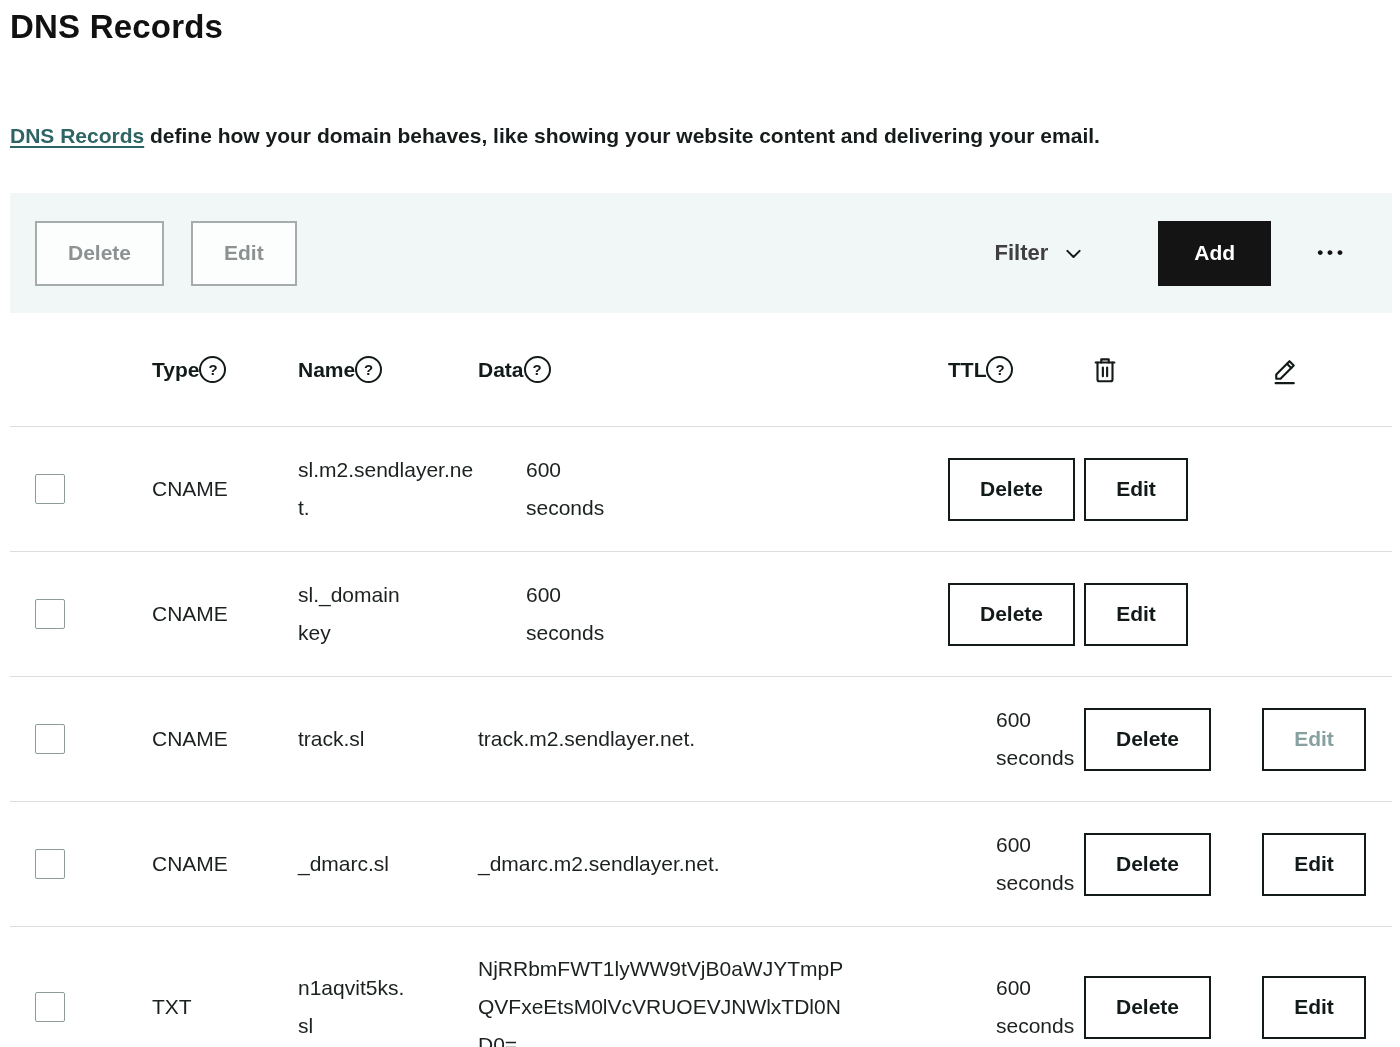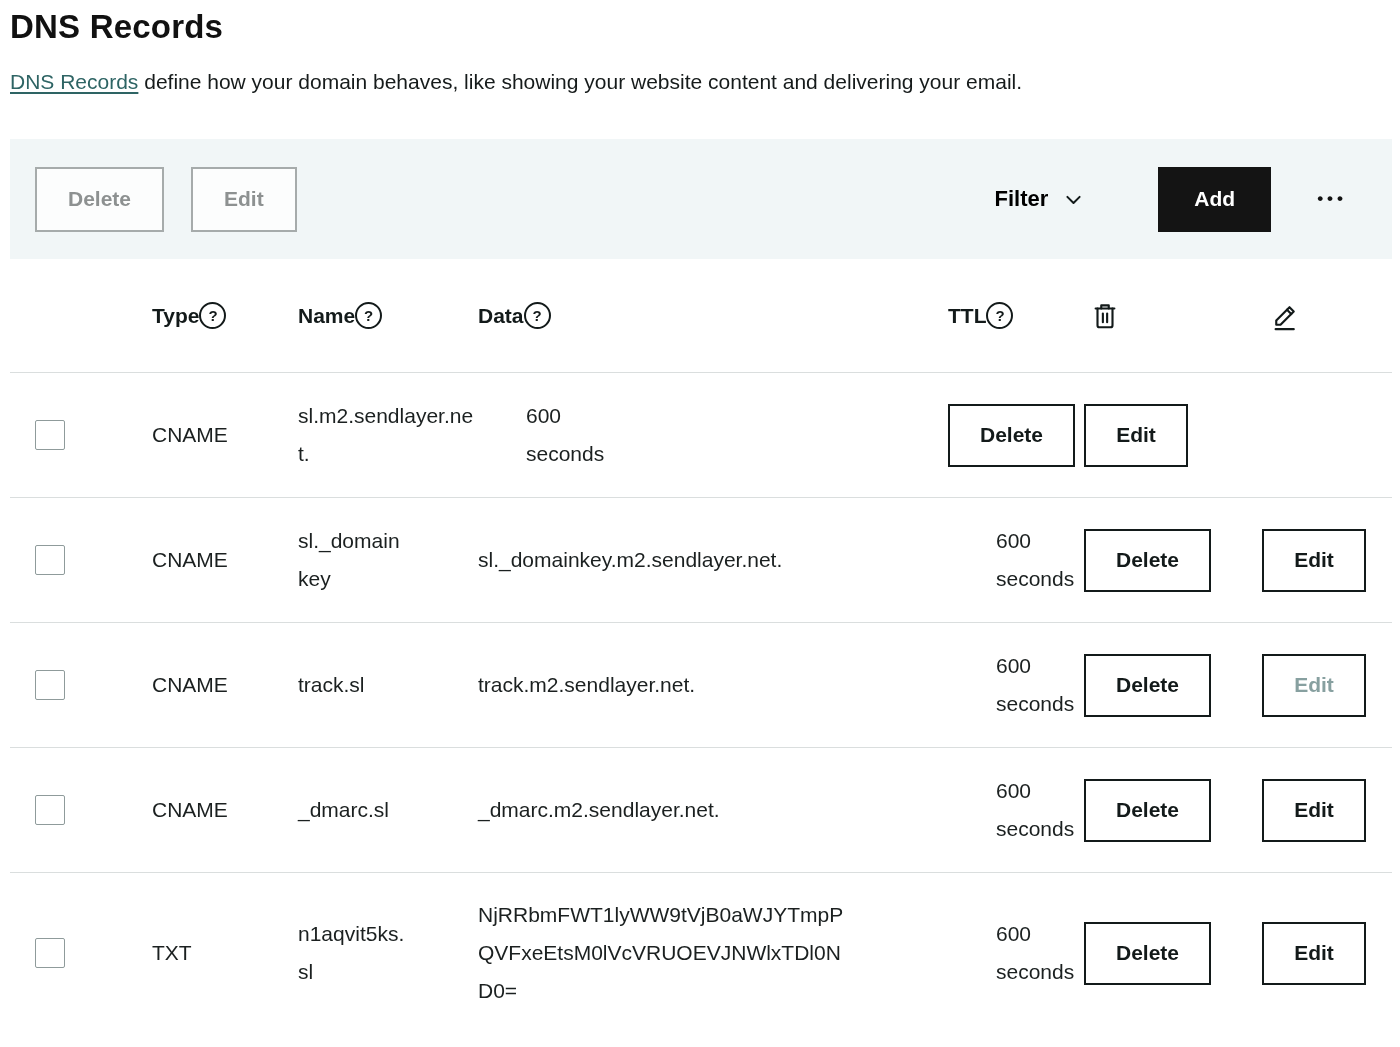--- a/index.html
+++ b/index.html
@@ -1,33 +1,33 @@
 <!DOCTYPE html>
 <html><head>
 <meta charset="utf-8">
 <style>
   * { box-sizing: border-box; margin: 0; padding: 0; }
   html, body { width: 1400px; height: 1047px; overflow: hidden; background: #fff;
     font-family: "Liberation Sans", "DejaVu Sans", sans-serif; color: #151a1a; }
   .content { padding: 0 8px 0 10px; }
 
   .page-title { font-size: 33px; font-weight: 700; color: #111; margin-top: 8px; letter-spacing: .2px; }
-  .page-desc { margin-top: 24px; font-size: 21px; color: #161b1b; }
+  .page-desc { margin-top: 78px; font-size: 21px; color: #161b1b; font-weight: bold; }
   .doc-link { color: #2e6464; text-decoration: underline; text-underline-offset: 3px; cursor: pointer; }
 
   
   .toolbar { margin-top: 45px; height: 120px; background: #f1f6f7;
     display: flex; align-items: center; padding: 0 45px 0 25px; }
   .tb-left { display: flex; gap: 27px; }
   .tb-btn { height: 65px; padding: 0 31px; font-size: 21px; font-weight: 700;
     background: #fcfdfd; border: 2px solid #a6abab; color: #8d9191; cursor: default;
     font-family: inherit; }
   .tb-right { margin-left: auto; display: flex; align-items: center; }
   .filter-btn { display: flex; align-items: center; gap: 15px; background: none; border: none;
-    font-size: 22px; font-weight: 700; color: #000000; cursor: pointer; font-family: inherit; }
+    font-size: 22px; font-weight: 700; color: #404040; cursor: pointer; font-family: inherit; }
   .add-btn { margin-left: 74px; height: 65px; padding: 0 36px; background: #141414; color: #fff;
     border: none; font-size: 21px; font-weight: 700; cursor: pointer; font-family: inherit; }
   .more-btn { margin-left: 46px; background: none; border: none; color: #131313;
     font-size: 17px; font-weight: 700; letter-spacing: 4px; cursor: pointer; font-family: inherit; }
 
   
   .grid { display: grid; grid-template-columns: 117px 146px 180px 470px 136px 178px 1fr;
     align-items: center; padding-left: 25px; }
   .thead { height: 114px; border-bottom: 1px solid #dadede; }
   .th { display: flex; align-items: center; font-size: 21px; font-weight: 700; color: #131a1a; }
@@ -135,23 +135,20 @@
 
   <div class="grid row">
     <div>
         <div class="checkbox"></div>
       </div>
     <div class="cell">CNAME</div>
     <div class="cell">
         <span class="name-text">sl._domainkey</span>
       </div>
     <div class="cell">
-        <span class="data-text">sl._domainkey.m2.sendlayer.net.</span>
-      </div>
-    <div class="cell">
         <span class="ttl-text">600 seconds</span>
       </div>
     <div><button class="action-btn">Delete</button></div>
     <div><button class="action-btn">Edit</button></div>
   </div>
 
   <div class="grid row">
     <div>
         <div class="checkbox"></div>
       </div>

